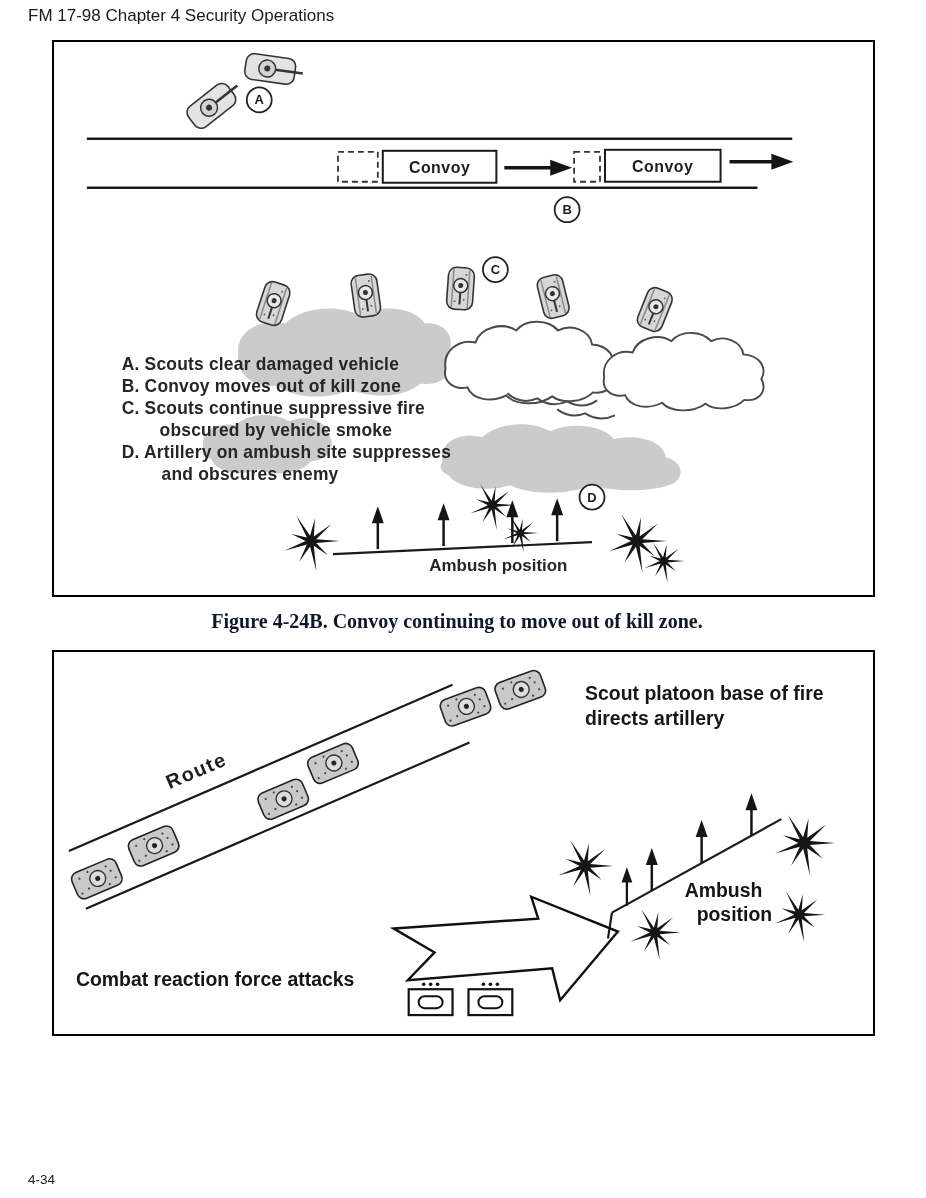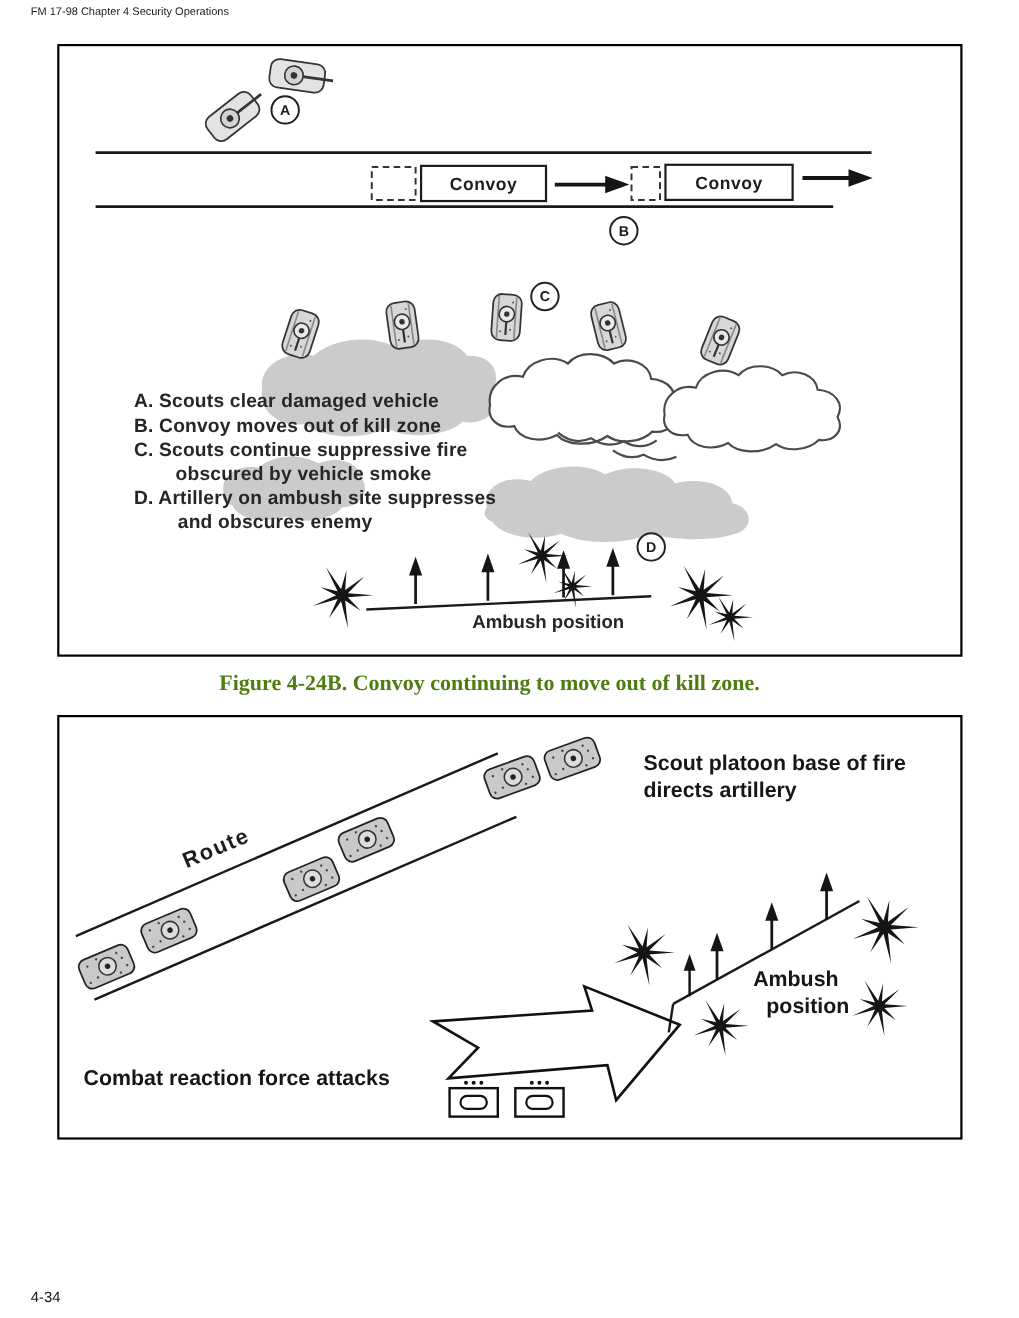--- a/index.html
+++ b/index.html
@@ -1,28 +1,28 @@
 <!DOCTYPE html>
 <html><head>
 <meta charset="utf-8">
 <style>
   html,body { margin:0; padding:0; background:#ffffff; }
   .page {
     position:relative; width:926px; height:1198px; background:#fff;
     font-family:"Liberation Sans", sans-serif; color:#1a1a1a; overflow:hidden;
   }
-  .header { position:absolute; left:28px; top:6px; font-size:10px; color:#1a1a1a; }
+  .header { position:absolute; left:28px; top:6px; font-size:17px; color:#1a1a1a; }
   .footer { position:absolute; left:28px; top:1172px; font-size:13.5px; color:#1a1a1a; }
   .figbox { position:absolute; left:52px; box-sizing:border-box; border:2px solid #000; background:#fff; }
   .fig1 { top:40px; width:823px; height:557px; }
   .fig2 { top:650px; width:823px; height:386px; }
   .figbox svg { display:block; width:100%; height:100%; }
   .caption {
-    position:absolute; left:0; width:890px; text-align:center;
-    font-family:"Liberation Serif", serif; font-weight:700; font-size:20px; color:#4d7c0f;
+    position:absolute; left:12px; width:890px; text-align:center;
+    font-family:"Liberation Serif", serif; font-weight:700; font-size:20px; color:#0f172a;
   }
   .cap1 { top:610px; }
   .cap2 { top:1046px; }
   svg text { font-family:"Liberation Sans", sans-serif; fill:#1d1d1d; }
   .legend-text { font-size:17.5px; font-weight:700; letter-spacing:0.2px; fill:#262626; }
   .label-bold-lg { font-size:19.5px; font-weight:700; fill:#161616; }
   .label-bold-md { font-size:17px; font-weight:700; fill:#262626; }
   .convoy-text { font-size:16px; font-weight:700; letter-spacing:0.5px; }
   .marker-text { font-size:13px; font-weight:700; }
   .route-text { font-size:20px; font-weight:600; letter-spacing:1.5px; }

